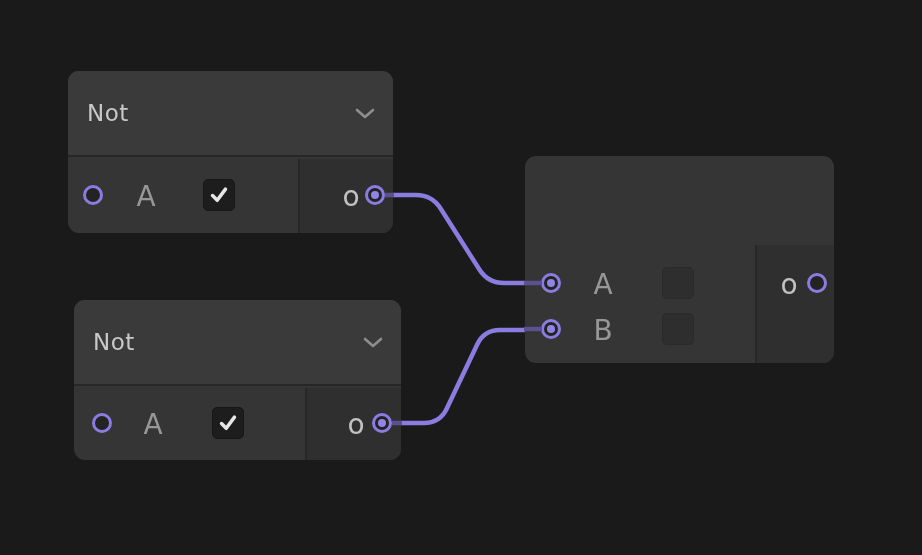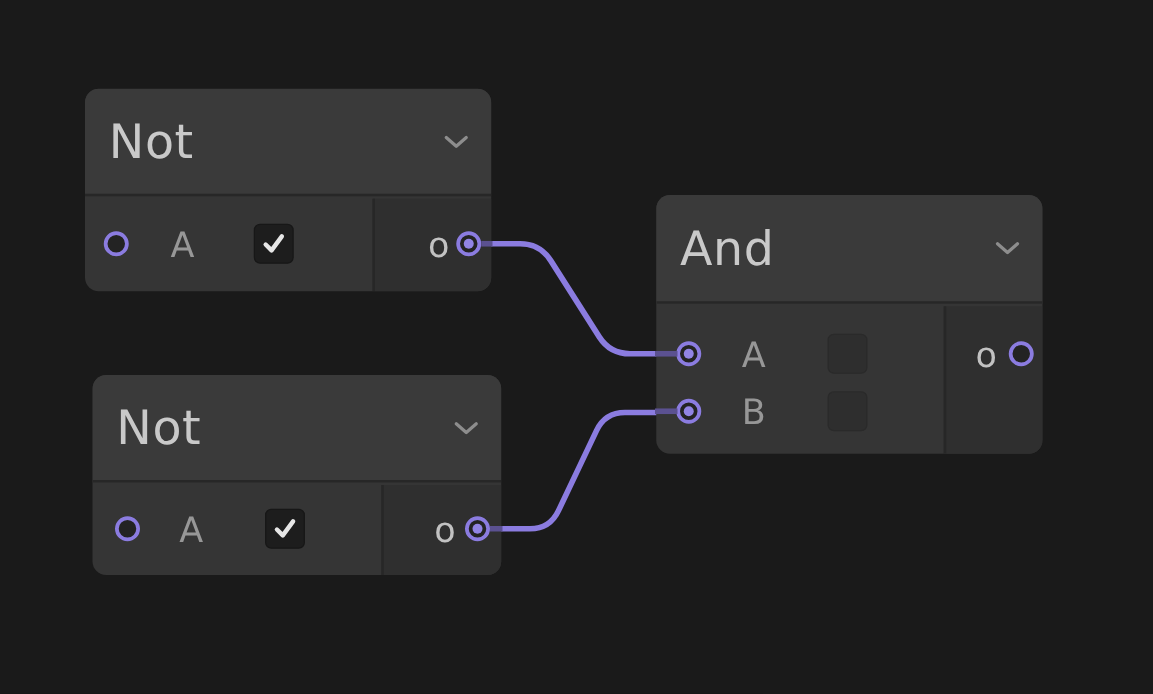--- a/index.html
+++ b/index.html
@@ -38,21 +38,21 @@
     left: 0; top: 0; right: 0;
     height: 86px;
     background: #3a3a3a;
     border-bottom: 2px solid #272727;
     display: flex;
     align-items: center;
     padding: 0 18px 0 19px;
   }
   .node-and-1 .node-header { height: 87px; }
   .node-title {
-    font-size: 38px;
+    font-size: 23px;
     color: #c9c9c9;
     letter-spacing: 0.5px;
     flex: 1 1 auto;
     user-select: none;
   }
   .collapse-chevron { flex: 0 0 auto; display: block; }
 
   .node-body { position: absolute; left: 0; right: 0; bottom: 0; top: 88px; }
   .node-and-1 .node-body { top: 89px; }
 
@@ -159,26 +159,20 @@
         <polyline points="3,9 7,13 14,3.5" fill="none" stroke="#e6e6e6" stroke-width="3" stroke-linecap="round" stroke-linejoin="round"></polyline>
       </svg>
     </div>
     <span class="abs port-label out-label" style="left:282px; top:124px;">o</span>
     <div class="port" style="left:298px; top:113px;">
       <span class="port-dot"></span>
     </div>
   </div>
 
   <div class="node node-and-1">
-    <div class="node-header">
-      <span class="node-title">And</span>
-      <svg class="collapse-chevron" width="20" height="11" viewBox="0 0 20 11">
-        <polyline points="2,2 10,9 18,2" fill="none" stroke="#8d8d8d" stroke-width="2.6" stroke-linecap="round" stroke-linejoin="round"></polyline>
-      </svg>
-    </div>
     <div class="node-body">
       <div class="out-col"></div>
     </div>
     <div class="port" style="left:16px; top:117px;">
       <span class="port-dot"></span>
     </div>
     <span class="abs port-label" style="left:78px; top:128px;">A</span>
     <div class="checkbox unchecked" style="left:137px; top:111px;"></div>
     <div class="port" style="left:16px; top:163px;">
       <span class="port-dot"></span>

